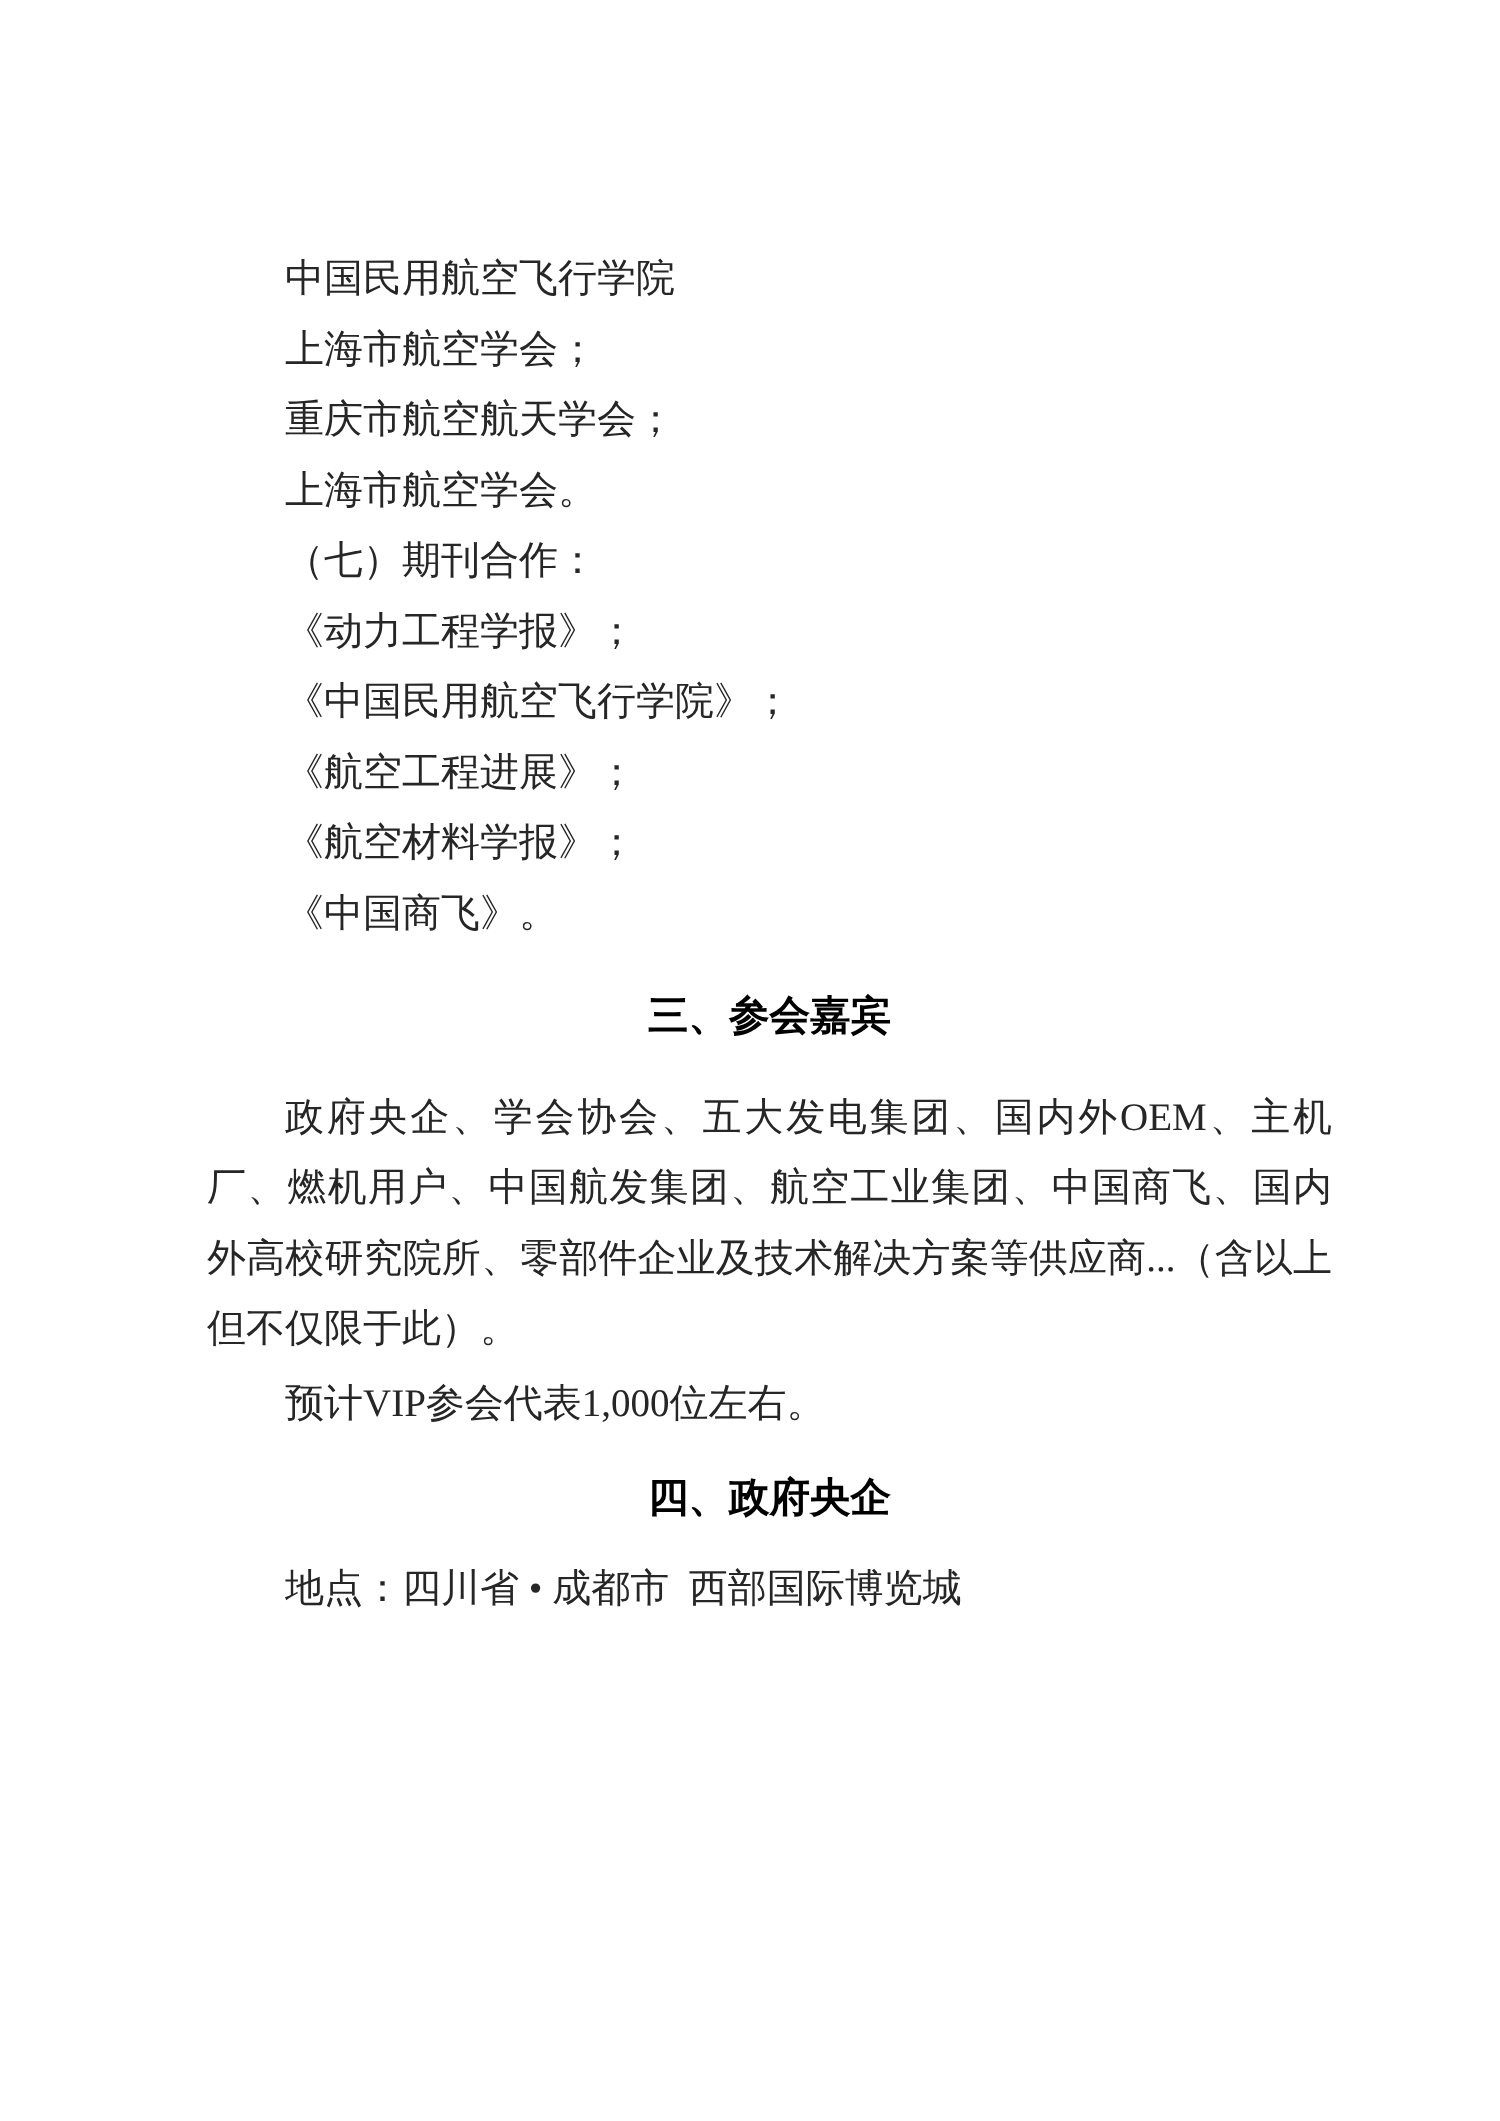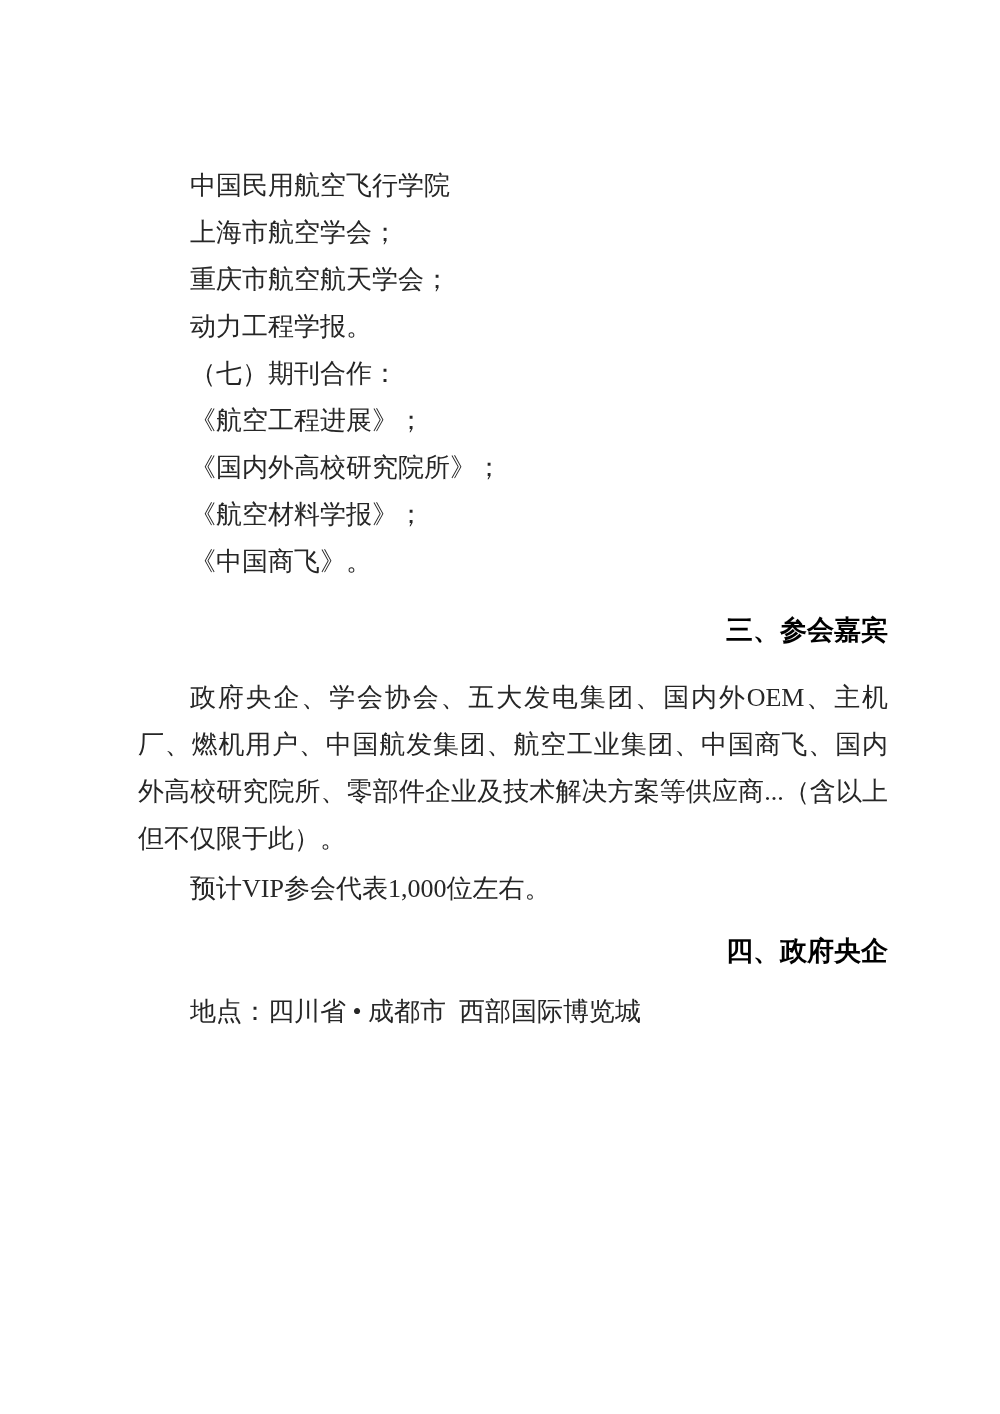--- a/index.html
+++ b/index.html
@@ -33,42 +33,43 @@
   .first-line {
     margin-bottom: 14px;
   }
   .heading {
     margin: 22px 0 20px 0;
     font-size: 27px;
     line-height: 47px;
     font-weight: bold;
     color: #000000;
     text-indent: 0;
-    text-align: right;
+    text-align: center;
   }
   .heading-4 {
     margin: 16px 0 13px 0;
   }
   .gap-small {
     margin-top: 3px !important;
   }
 </style>
 </head>
 <body>
 
 <div class="page">
   <div class="content">
 
     <p class="first-line">中国民用航空飞行学院</p>
     <p>上海市航空学会；</p>
     <p>重庆市航空航天学会；</p>
-    <p>动力工程学报。</p>
+    <p>上海市航空学会。</p>
     <p>（七）期刊合作：</p>
+    <p>《动力工程学报》；</p>
+    <p>《中国民用航空飞行学院》；</p>
     <p>《航空工程进展》；</p>
-    <p>《国内外高校研究院所》；</p>
     <p>《航空材料学报》；</p>
     <p>《中国商飞》。</p>
 
     <h2 class="heading">三、参会嘉宾</h2>
 
     <p>政府央企、学会协会、五大发电集团、国内外OEM、主机厂、燃机用户、中国航发集团、航空工业集团、中国商飞、国内外高校研究院所、零部件企业及技术解决方案等供应商...（含以上但不仅限于此）。</p>
     <p class="gap-small">预计VIP参会代表1,000位左右。</p>
 
     <h2 class="heading heading-4">四、政府央企</h2>
 

